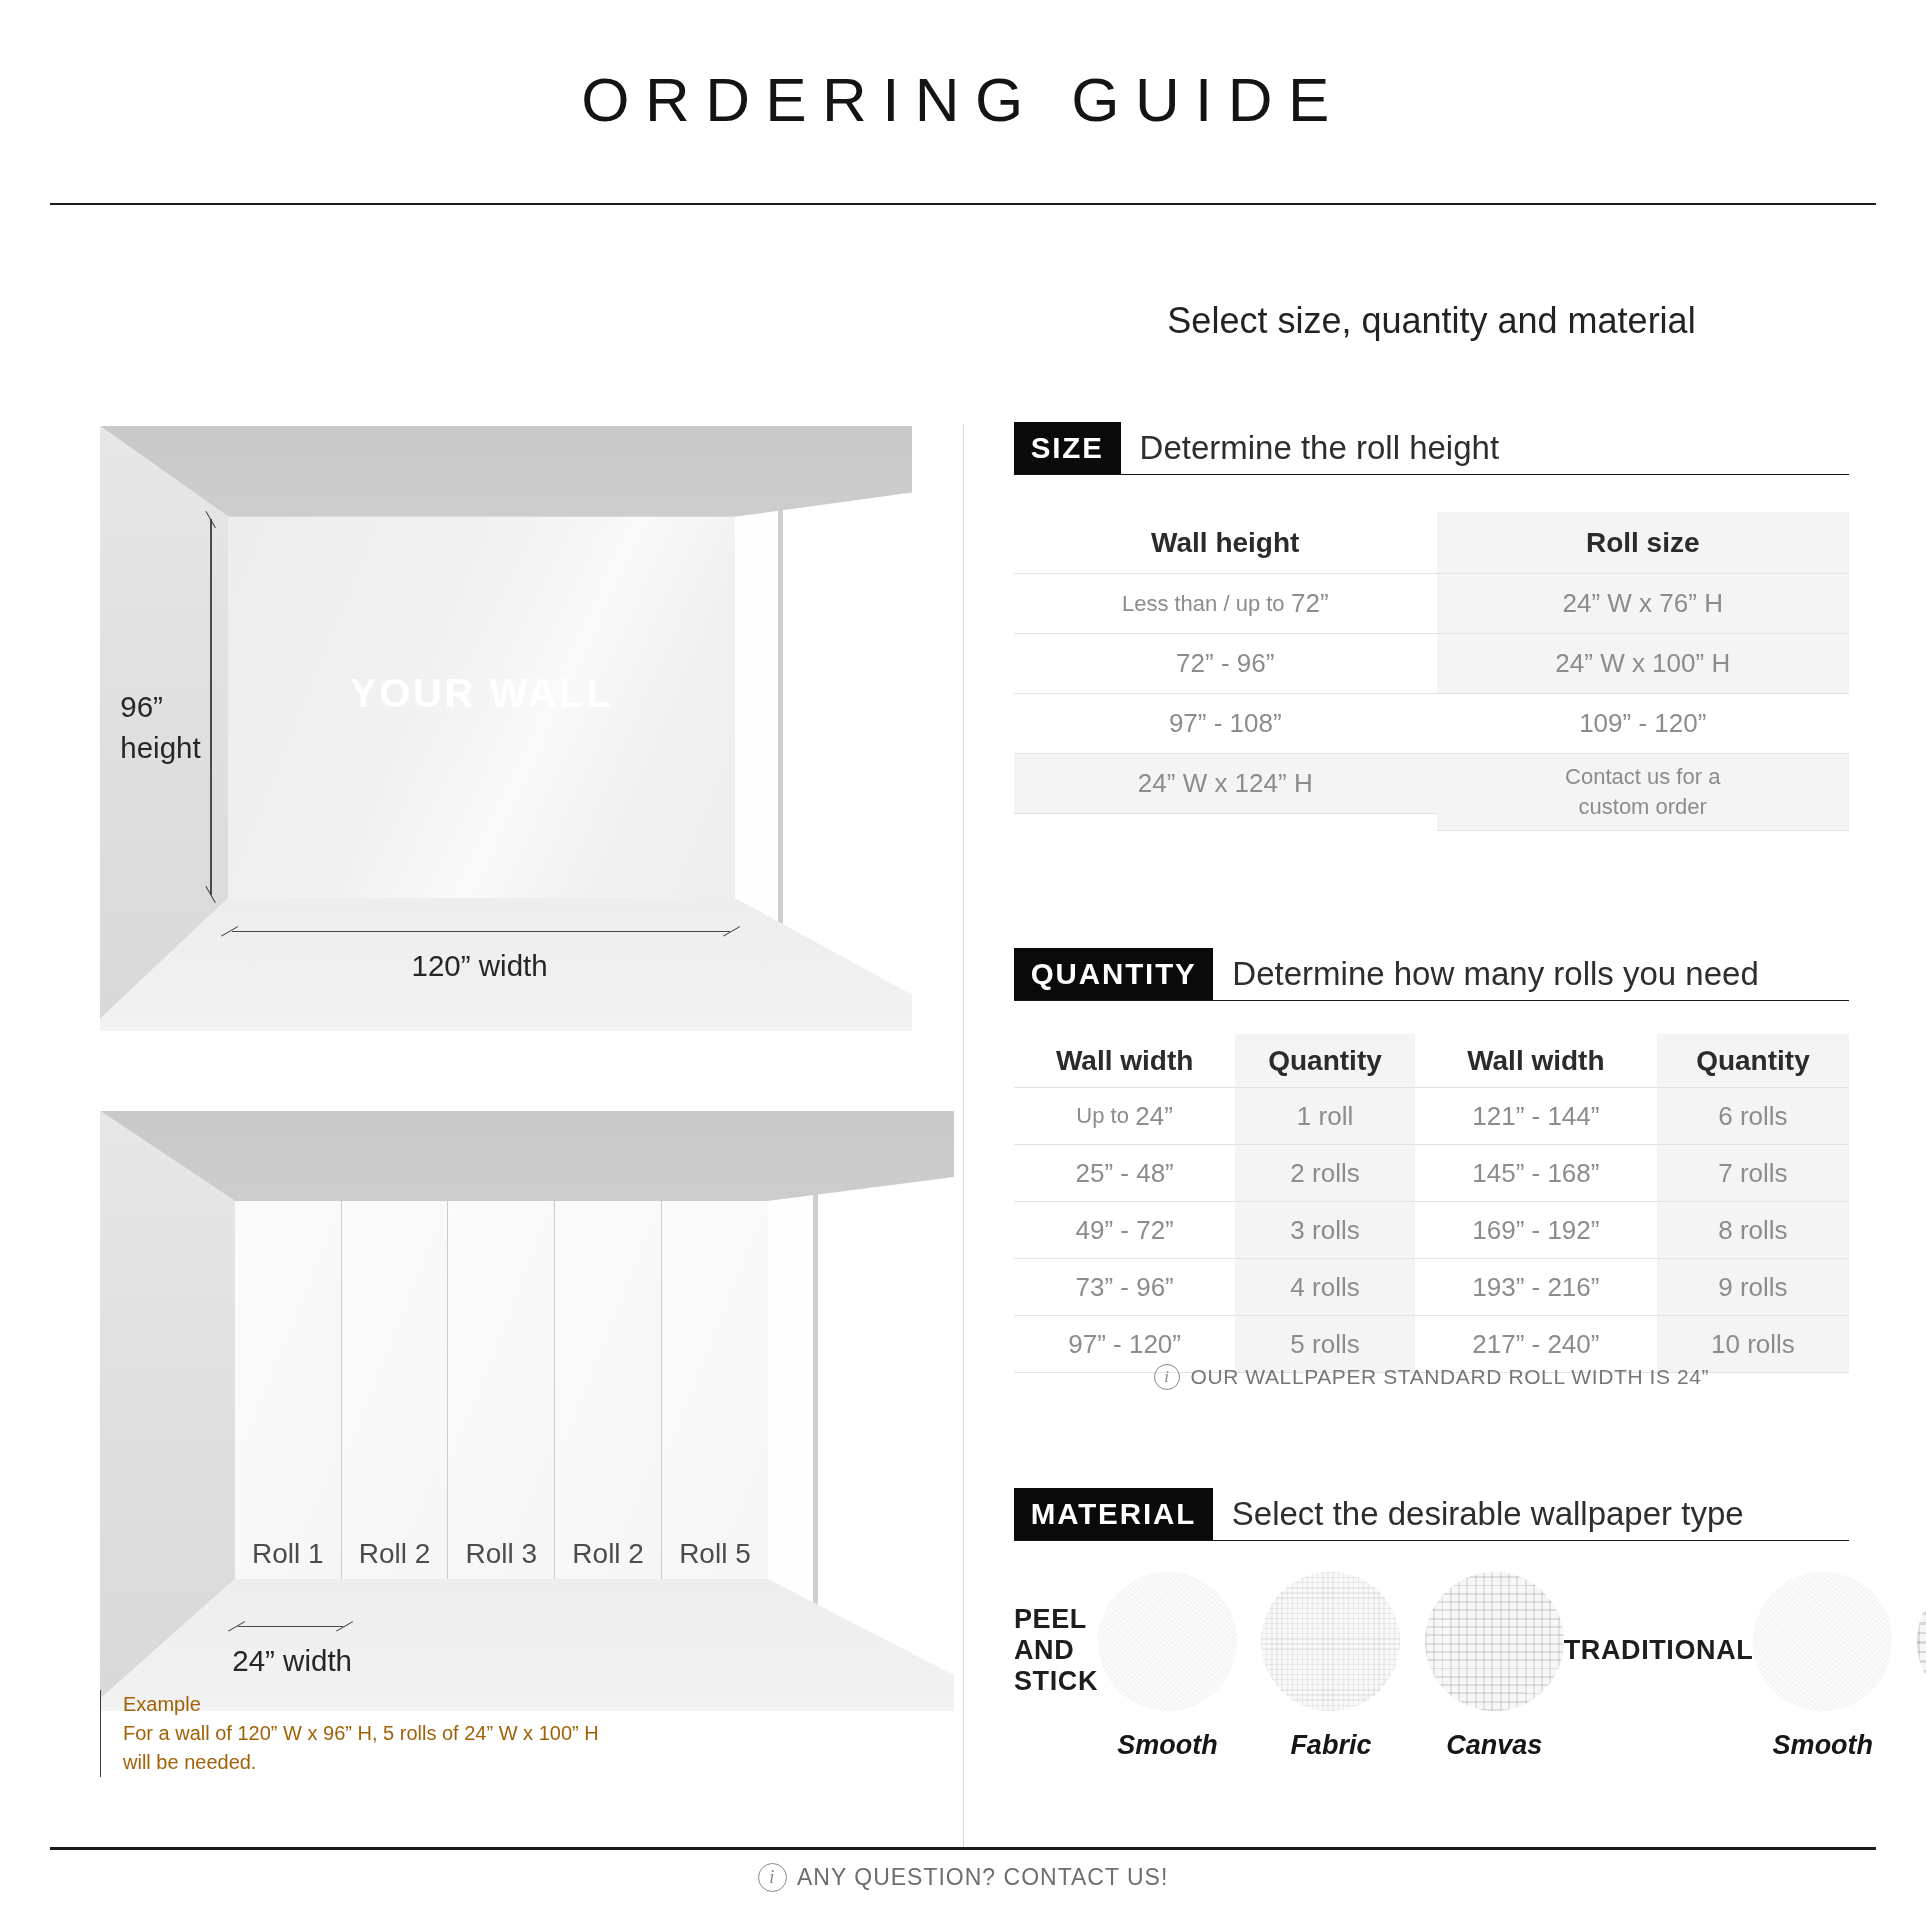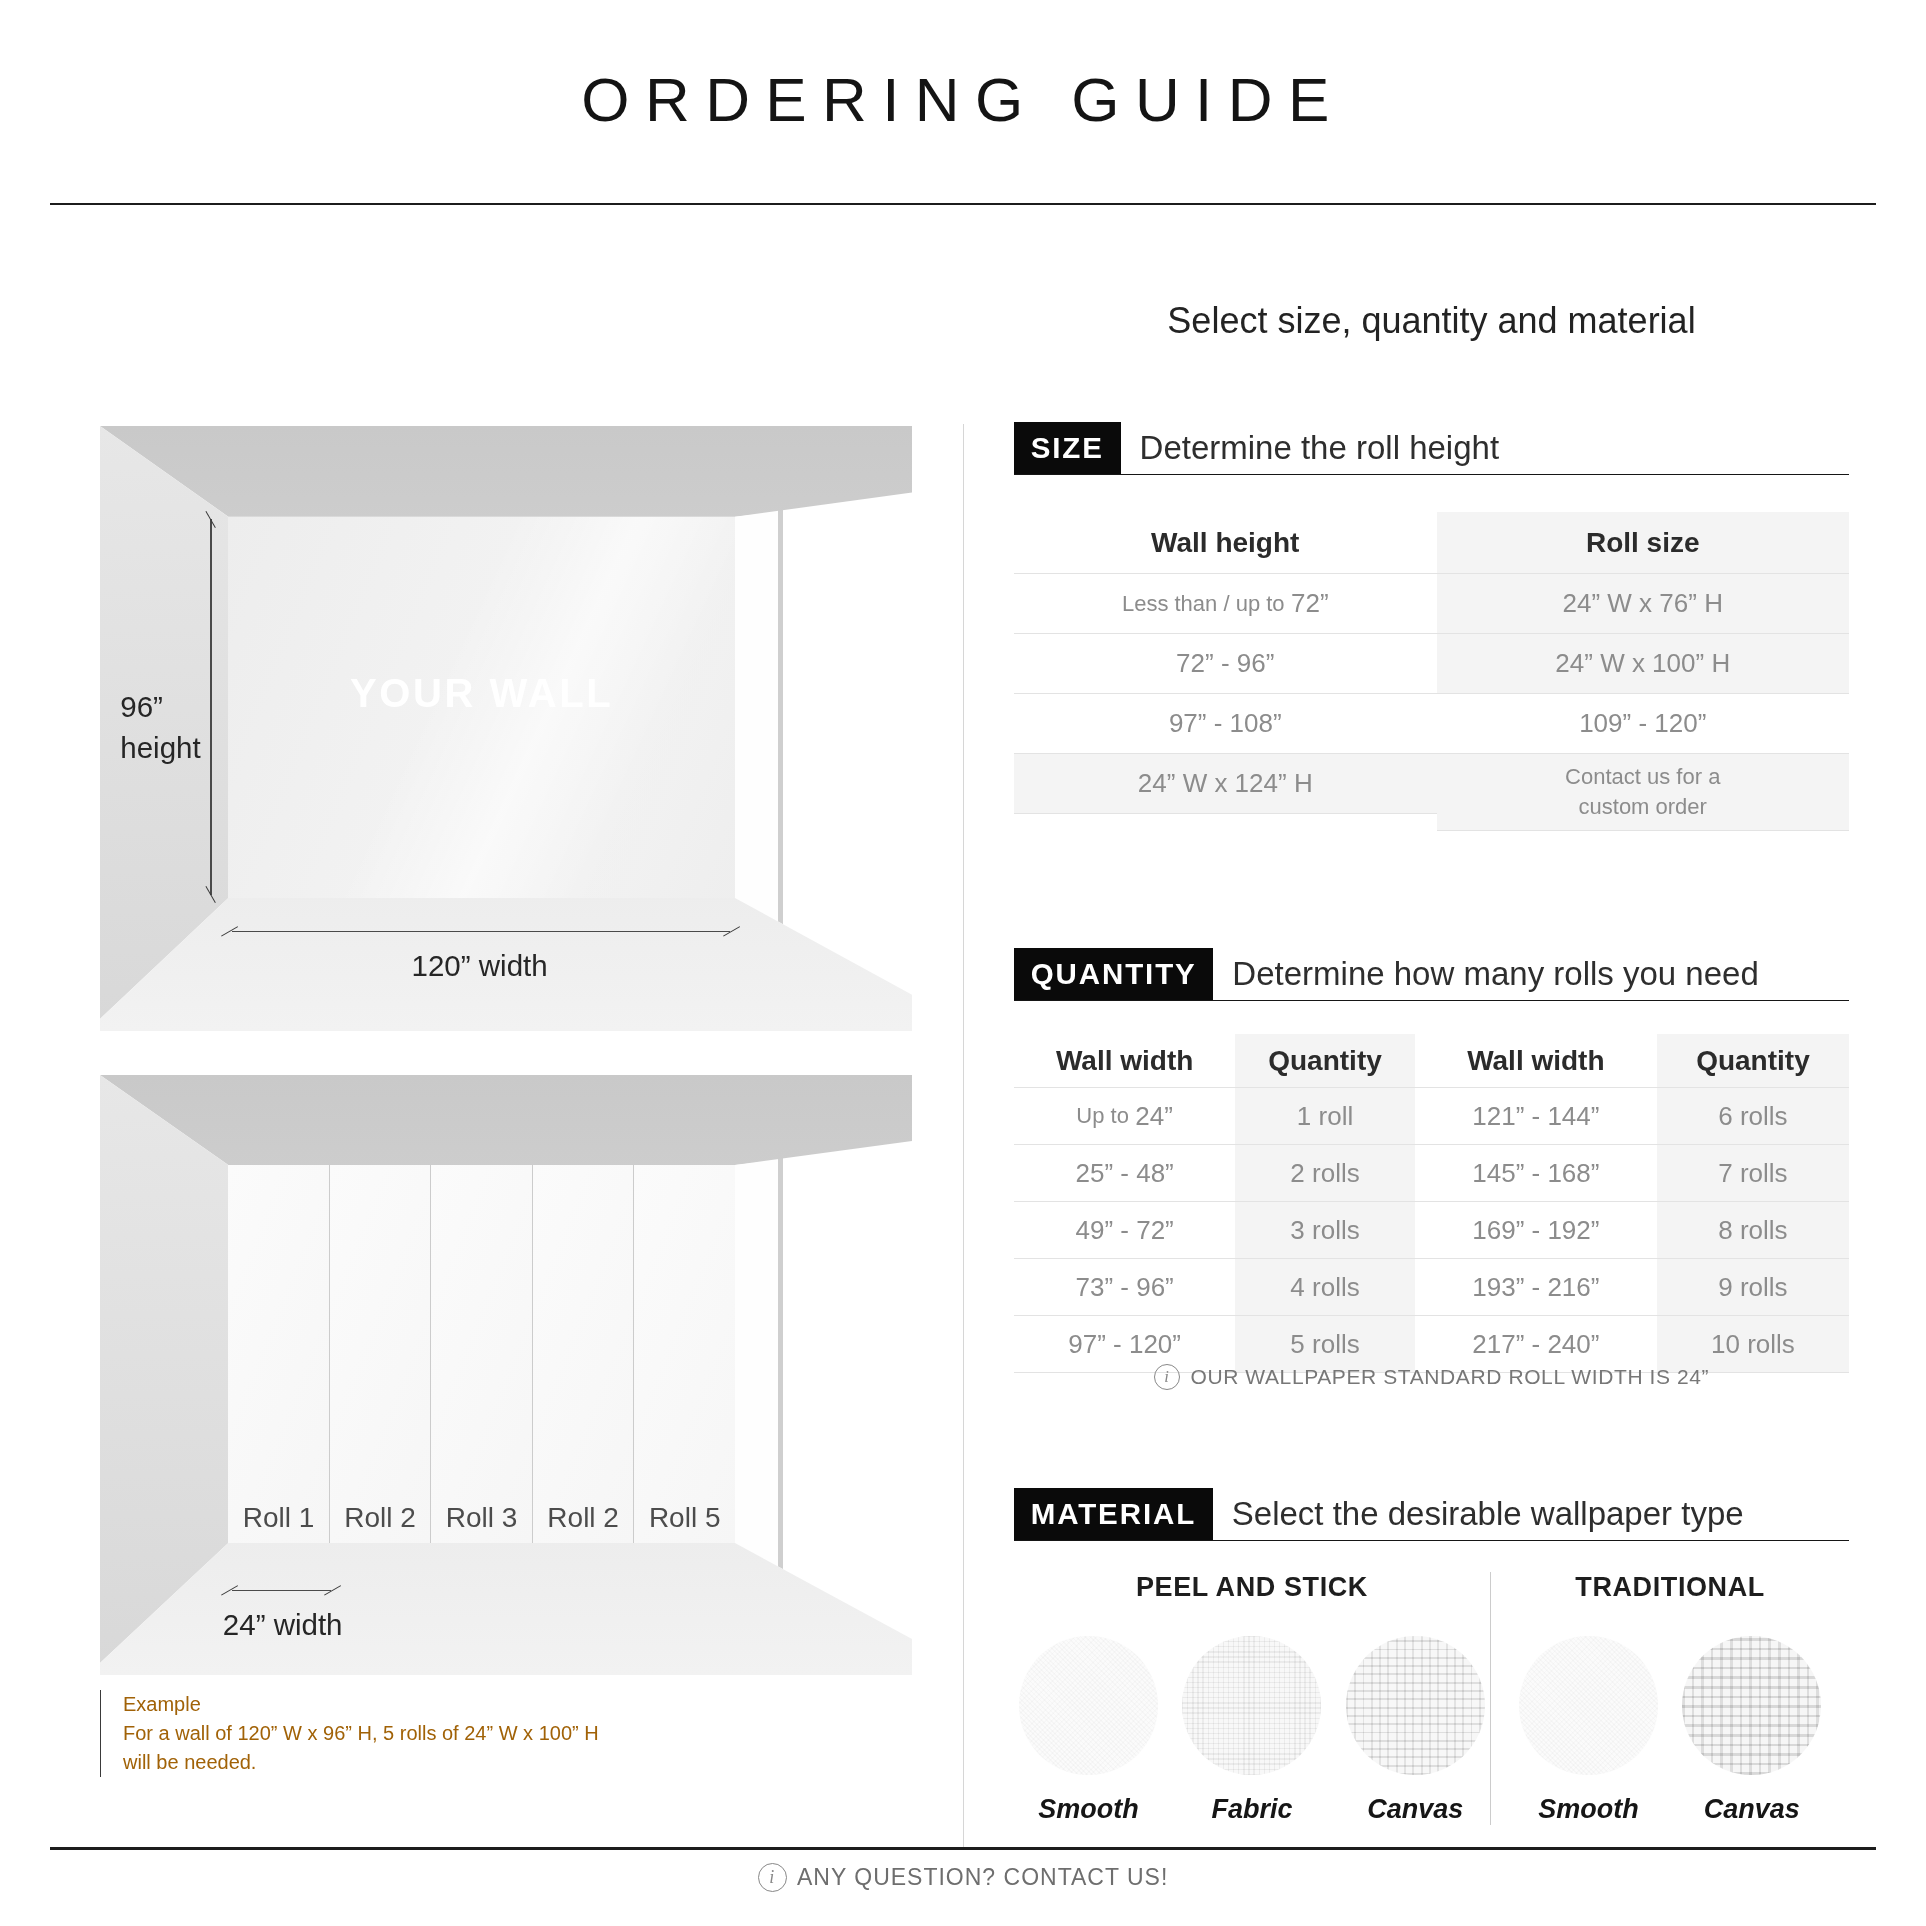--- a/index.html
+++ b/index.html
@@ -18,21 +18,21 @@
 
   .col-heading{
     position:absolute;text-align:center;font-size:36px;line-height:1.35;color:#232323;font-weight:400;
   }
   .col-heading.left{top:284px;left:100px;width:812px;}
   .col-heading.right{top:297px;left:1014px;width:835px;}
 
   
   .room{position:absolute;left:100px;width:812px;background:#fff;overflow:hidden;}
   .room.r1{top:426px;height:605px;}
-  .room.r2{top:1075px;height:600px;}
+  .room.r2{top:1111px;height:600px;padding-left:42px;}
   .ceiling{position:absolute;inset:0;background:linear-gradient(to bottom,#c9c9c9,#e2e2e2);
     clip-path:polygon(0 0,100% 0,100% 12%,78.2% 15%,15.8% 15%,0 0);}
   .left-wall{position:absolute;inset:0;background:linear-gradient(to bottom,#e7e7e7,#d8d8d8);
     clip-path:polygon(0 0,15.8% 15%,15.8% 78%,0 98%);}
   .back-wall{position:absolute;left:15.8%;top:15%;width:62.4%;height:63%;
     background:linear-gradient(112deg,#ededed 0%,#f2f2f2 45%,#e9e9e9 100%);}
   .back-wall .light{position:absolute;inset:0;
     background:linear-gradient(115deg,rgba(255,255,255,0) 42%,rgba(255,255,255,.65) 60%,rgba(255,255,255,.25) 78%);}
   .window-wall{position:absolute;inset:0;
     clip-path:polygon(78.2% 15%,100% 11%,100% 94%,78.2% 78%);
@@ -101,21 +101,21 @@
   .cell .multiline{white-space:pre-line;font-size:22px;line-height:1.35;}
 
   .note{position:absolute;left:1014px;top:1364px;width:835px;display:flex;align-items:center;
     justify-content:center;font-size:21px;letter-spacing:0.6px;color:#777777;}
   .info-circ{display:inline-flex;align-items:center;justify-content:center;
     width:24.4px;height:24.4px;border:1.3px solid #888888;border-radius:50%;
     font-size:16.7px;color:#888888;margin-right:10.3px;flex:0 0 auto;font-family:"Liberation Serif",serif;font-style:italic;}
 
   
   .mat-groups{display:flex;margin-top:31px;}
-  .mat-group{display:flex;flex-direction:column;align-items:center;}
+  .mat-group{display:flex;flex-direction:row;align-items:center;}
   .mat-group.g1{flex:0 0 57%;}
   .mat-group.g2{flex:1;}
   .mat-divider{width:1.3px;background:#cccccc;}
   .mat-name{font-size:27px;font-weight:700;color:#1e1e1e;letter-spacing:0.6px;margin-bottom:33px;}
   .swatch-row{display:flex;gap:24.4px;justify-content:center;}
   .swatch{display:flex;flex-direction:column;align-items:center;font-style:italic;}
   .circ{width:139px;height:139px;border-radius:50%;}
   .circ.smooth{background:#fbfbfb;
     background-image:repeating-linear-gradient(45deg,rgba(0,0,0,.018) 0 1.3px,transparent 1.3px 3.2px),
       repeating-linear-gradient(-45deg,rgba(0,0,0,.015) 0 1.3px,transparent 1.3px 3.9px);}

